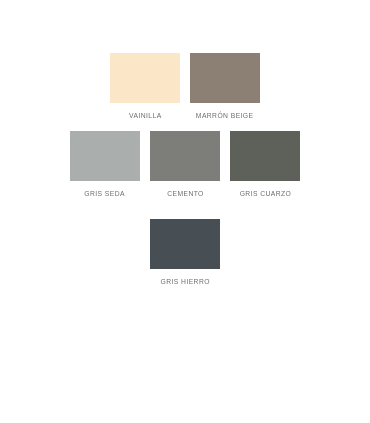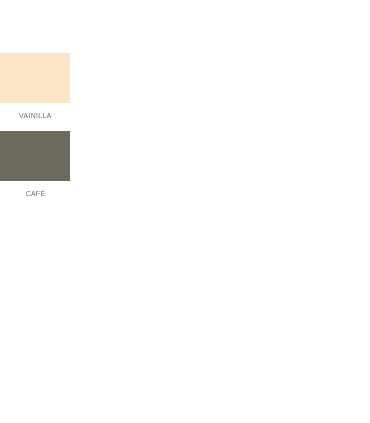--- a/index.html
+++ b/index.html
@@ -21,20 +21,21 @@
     box-sizing: border-box;
   }
   .swatch-rows {
     position: absolute;
     top: 53px;
     left: 0;
     width: 370px;
   }
   .swatch-row {
     display: flex;
+    justify-content: center;
     align-items: flex-start;
     gap: 10px;
     margin-bottom: 10px;
   }
   .swatch-cell {
     width: 70px;
     display: flex;
     flex-direction: column;
     align-items: center;
   }
@@ -60,23 +61,41 @@
 </head>
 <body style="background: rgb(255, 255, 255);">
 
 <div id="palette-board">
   <div class="swatch-rows">
       <div class="swatch-row">
         <div class="swatch-cell">
           <div class="swatch-chip" style="background-color: rgb(251, 230, 199);"></div>
           <div class="swatch-label" style="color: rgb(109, 109, 109);">VAINILLA</div>
         </div>
+        <div class="swatch-cell">
+          <div class="swatch-chip" style="background-color: rgb(139, 128, 115);"></div>
+          <div class="swatch-label" style="color: rgb(109, 109, 109);">MARRÓN BEIGE</div>
+        </div>
       </div>
       <div class="swatch-row">
         <div class="swatch-cell">
-          <div class="swatch-chip" style="background-color: rgb(107, 106, 92);"></div>
-          <div class="swatch-label" style="color: rgb(109, 109, 109);">CAFÉ</div>
+          <div class="swatch-chip" style="background-color: rgb(170, 174, 173);"></div>
+          <div class="swatch-label" style="color: rgb(109, 109, 109);">GRIS SEDA</div>
+        </div>
+        <div class="swatch-cell">
+          <div class="swatch-chip" style="background-color: rgb(125, 125, 122);"></div>
+          <div class="swatch-label" style="color: rgb(109, 109, 109);">CEMENTO</div>
+        </div>
+        <div class="swatch-cell">
+          <div class="swatch-chip" style="background-color: rgb(94, 97, 89);"></div>
+          <div class="swatch-label" style="color: rgb(109, 109, 109);">GRIS CUARZO</div>
         </div>
       </div>
       <div class="swatch-row">
+      </div>
+      <div class="swatch-row">
+        <div class="swatch-cell">
+          <div class="swatch-chip" style="background-color: rgb(71, 79, 84);"></div>
+          <div class="swatch-label" style="color: rgb(109, 109, 109);">GRIS HIERRO</div>
+        </div>
       </div>
     </div>
 </div>
 
 </body></html>

